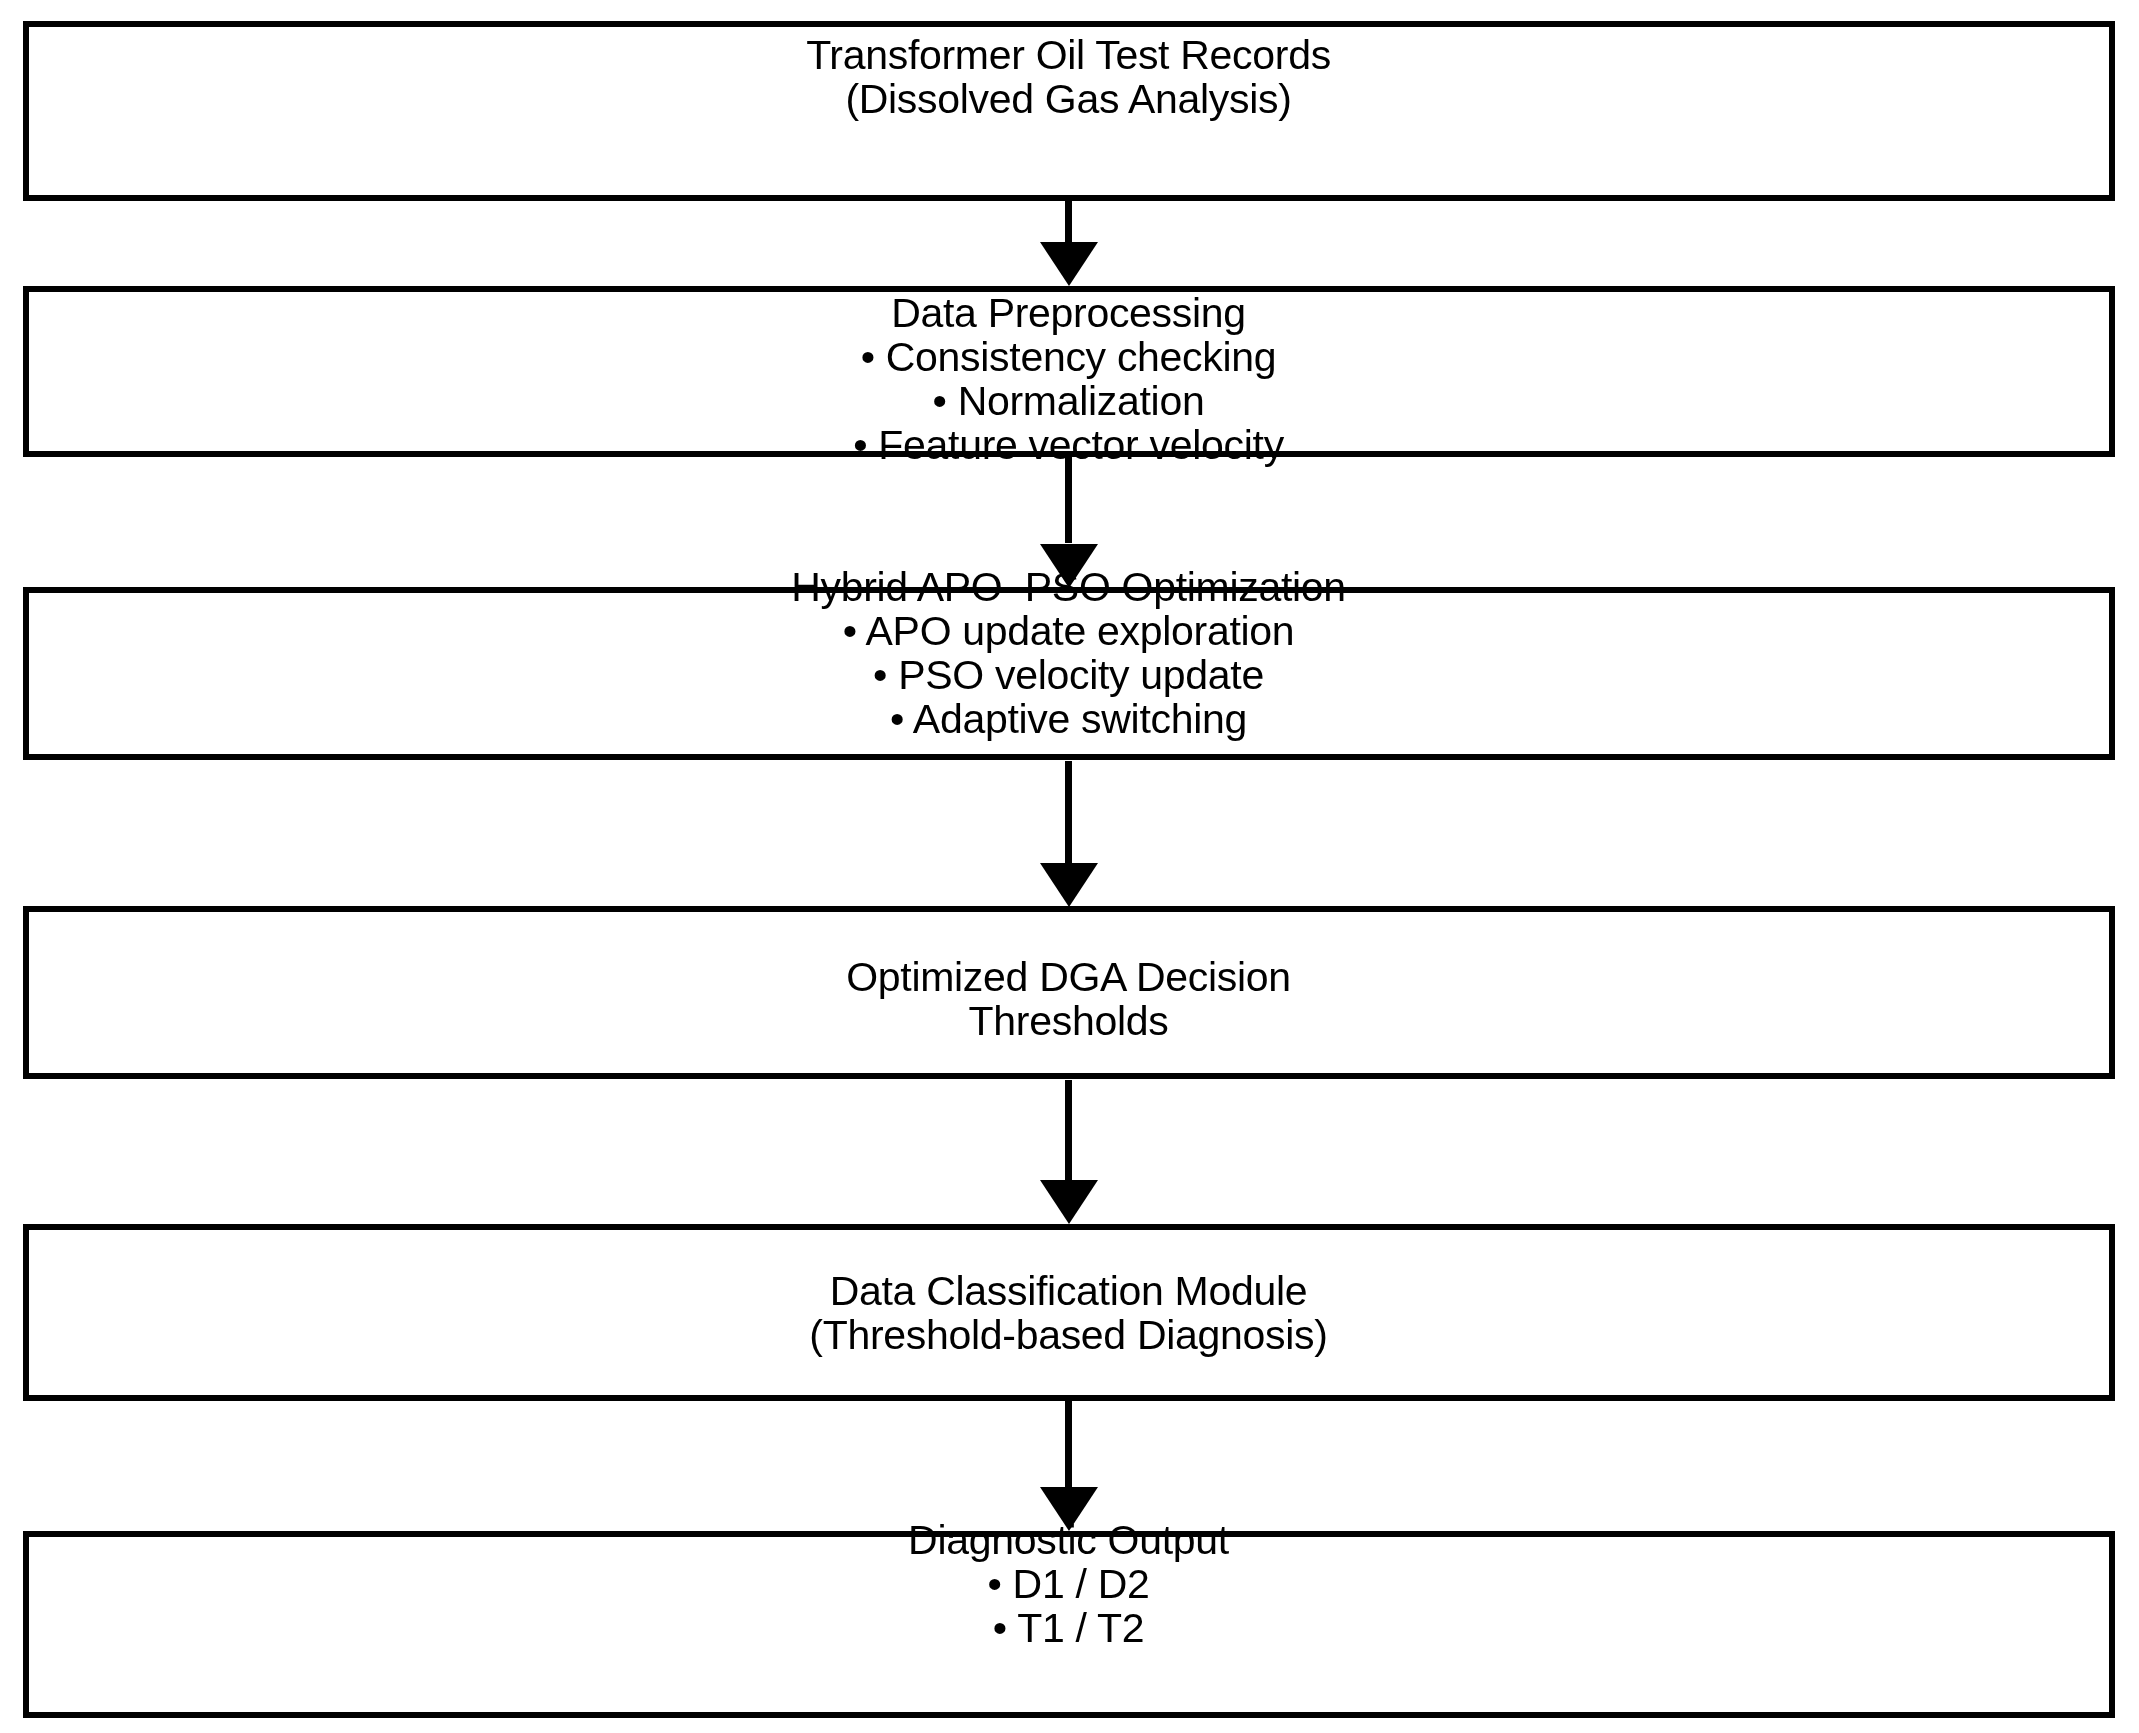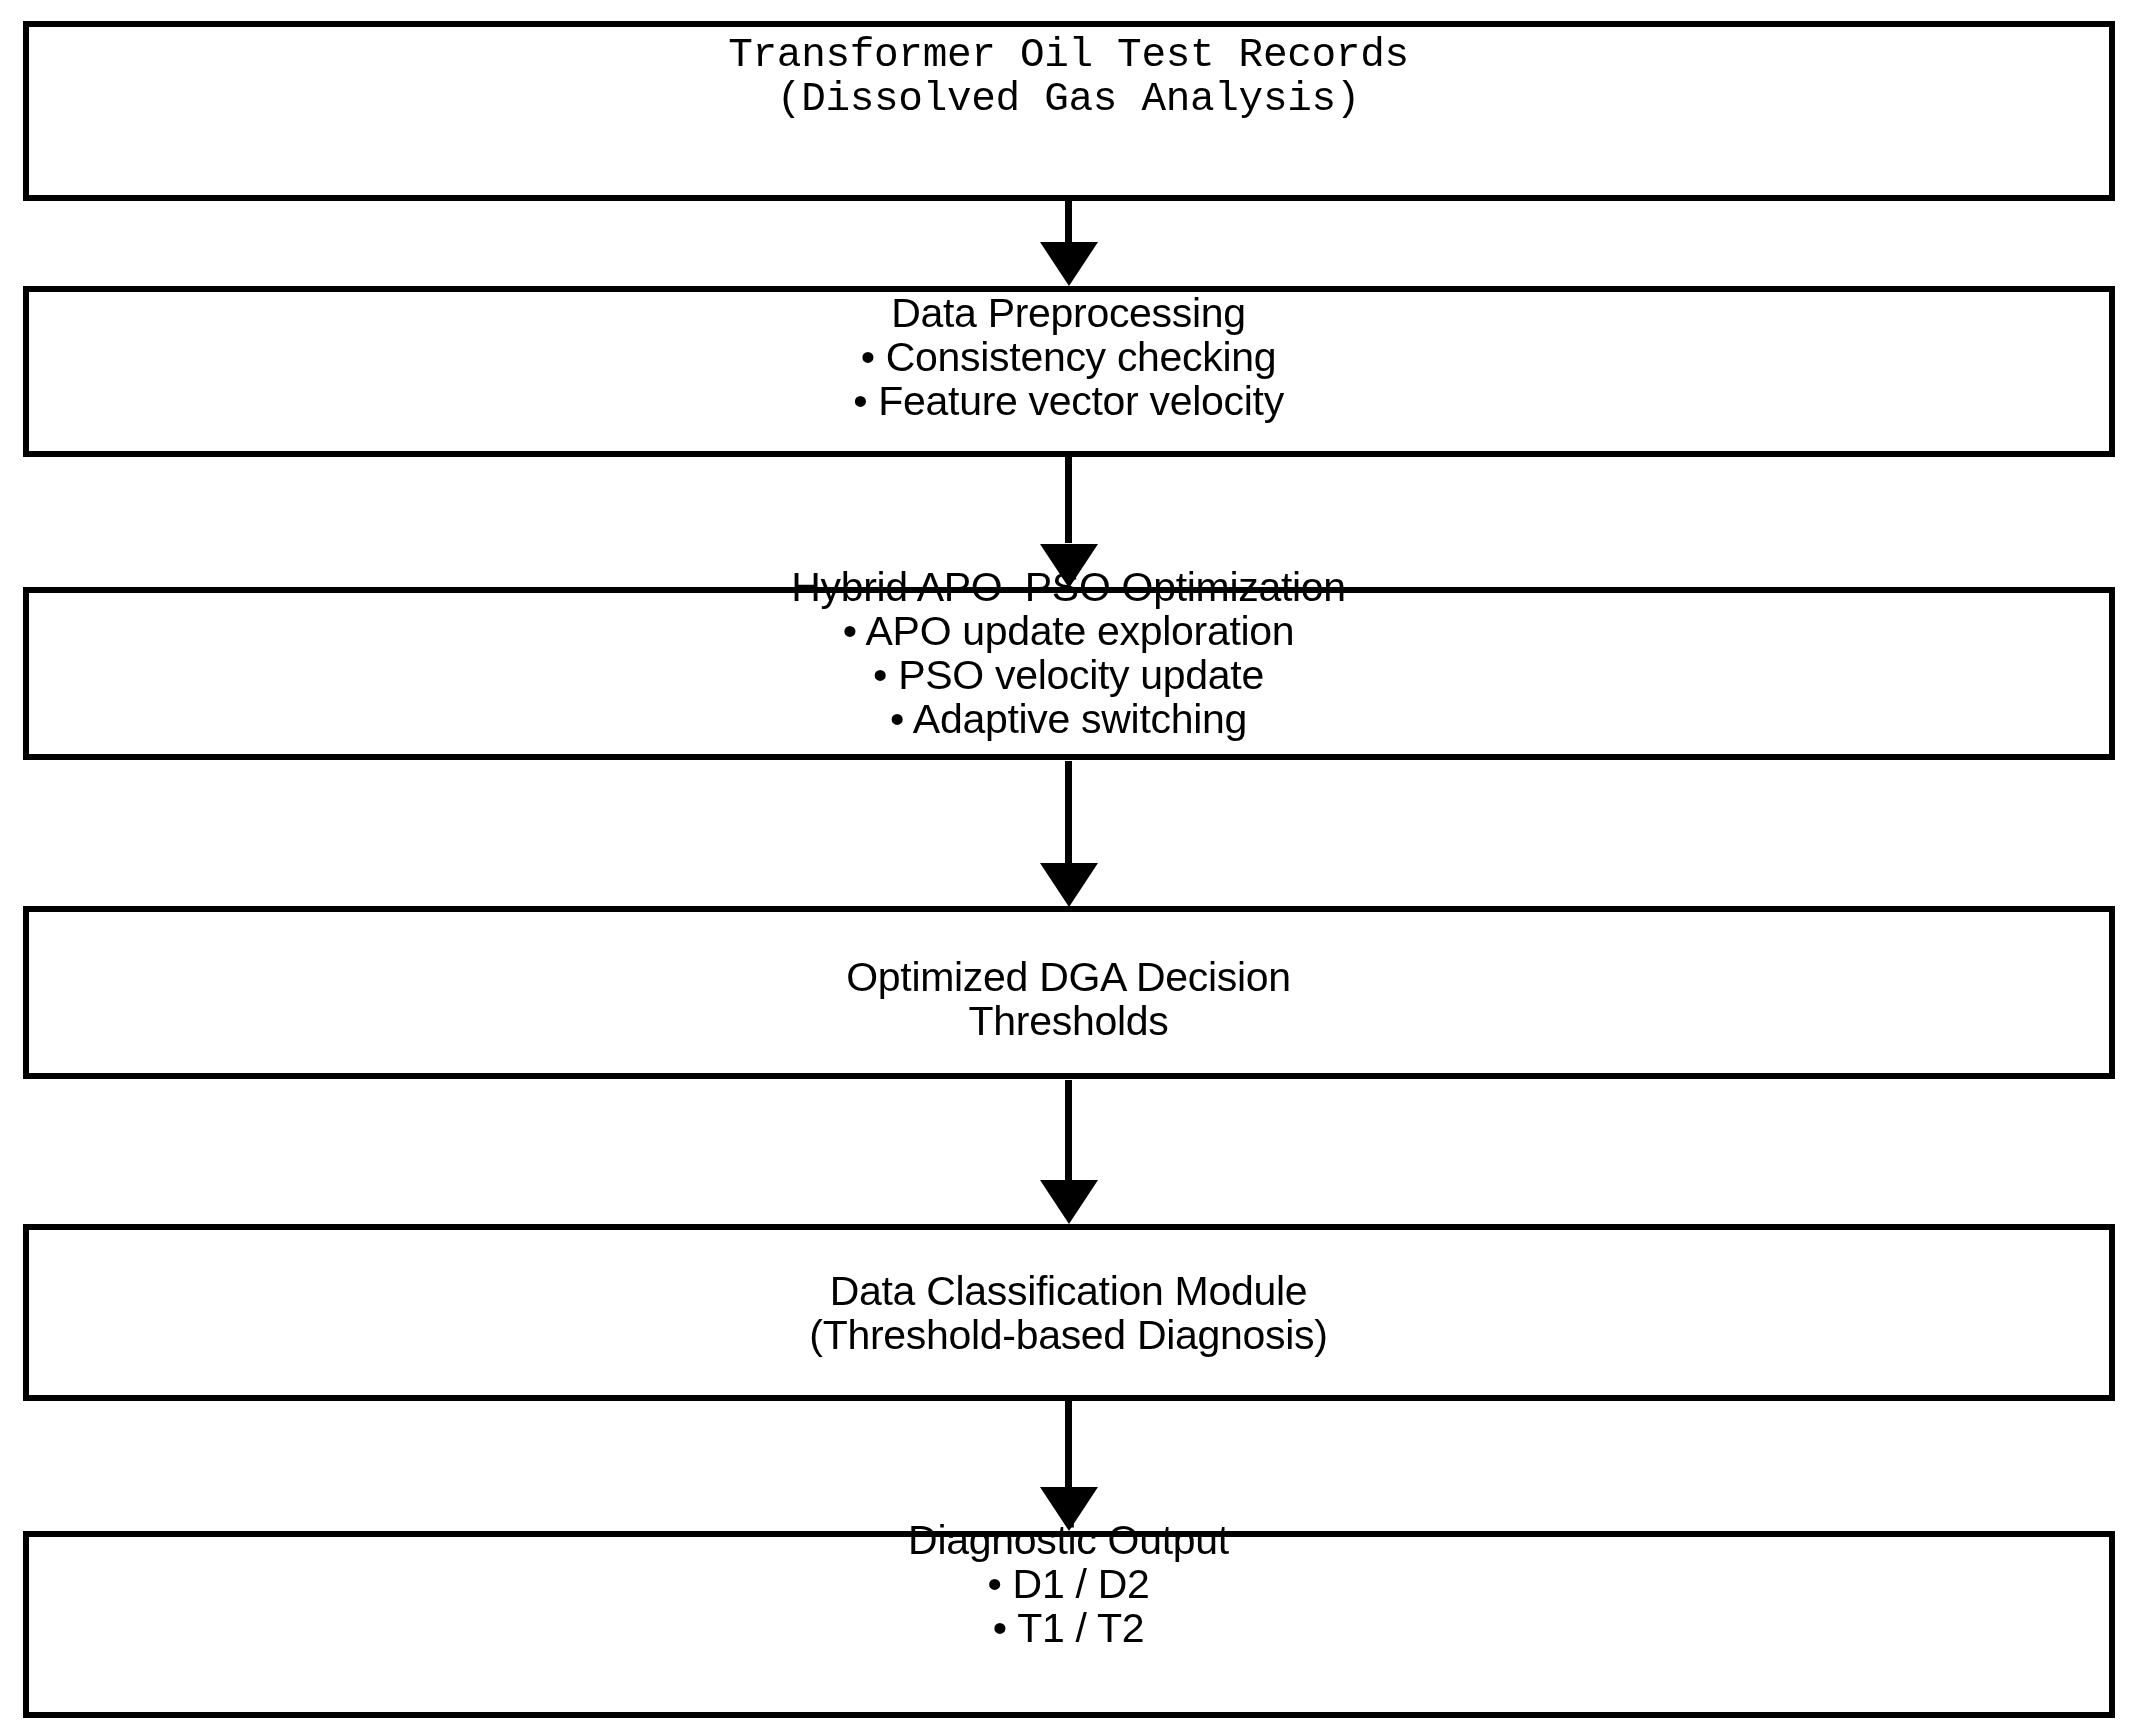--- a/index.html
+++ b/index.html
@@ -70,34 +70,35 @@
     border-top: 44px solid #000000;
   }
 </style>
 </head>
 <body>
 
 <div id="canvas">
   <div class="flow-col">
 
     <div class="node" style="top:21px;height:180px;"></div>
-    <div class="node-text" style="top:33px;font-family:Liberation Mono, monospace;">
+    <div class="node-text" style="top:33px;">
       <span class="ln">Transformer Oil Test Records</span>
       <span class="ln">(Dissolved Gas Analysis)</span>
     </div>
 
     <div class="connector" style="top:0;left:0;width:2092px;height:0;">
       <div class="conn-line" style="top:201px;height:41px;"></div>
       <div class="conn-head" style="top:242px;"></div>
     </div>
 
     <div class="node" style="top:286px;height:171px;"></div>
     <div class="node-text" style="top:291px;">
       <span class="ln">Data Preprocessing</span>
       <span class="ln">• Consistency checking</span>
+      <span class="ln">• Normalization</span>
       <span class="ln">• Feature vector velocity</span>
     </div>
 
     <div class="connector" style="top:0;left:0;width:2092px;height:0;">
       <div class="conn-line" style="top:456px;height:87px;"></div>
       <div class="conn-head" style="top:544px;"></div>
     </div>
 
     <div class="node" style="top:587px;height:173px;"></div>
     <div class="node-text" style="top:565px;">

